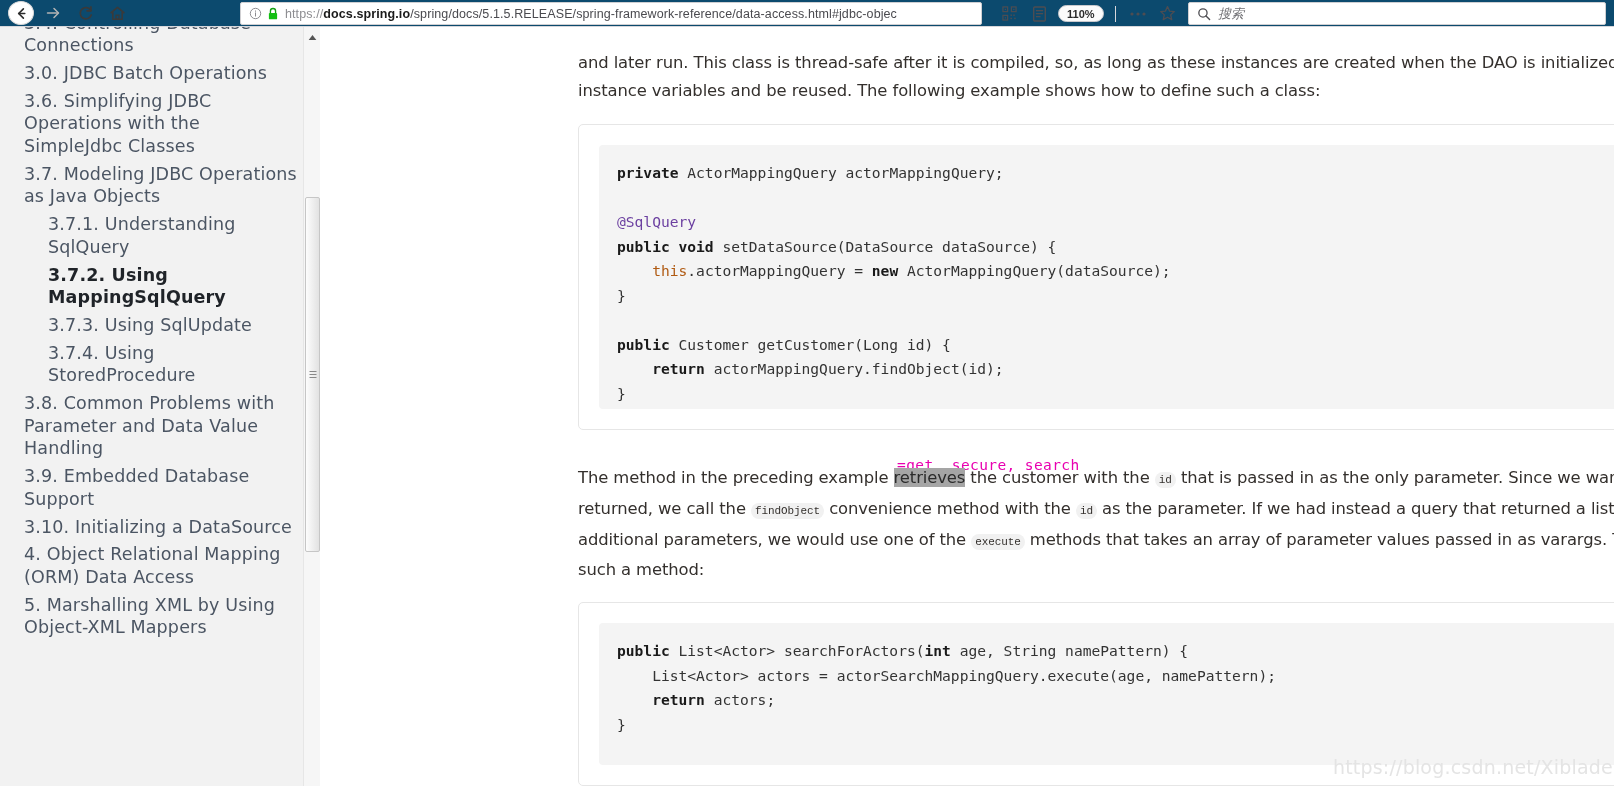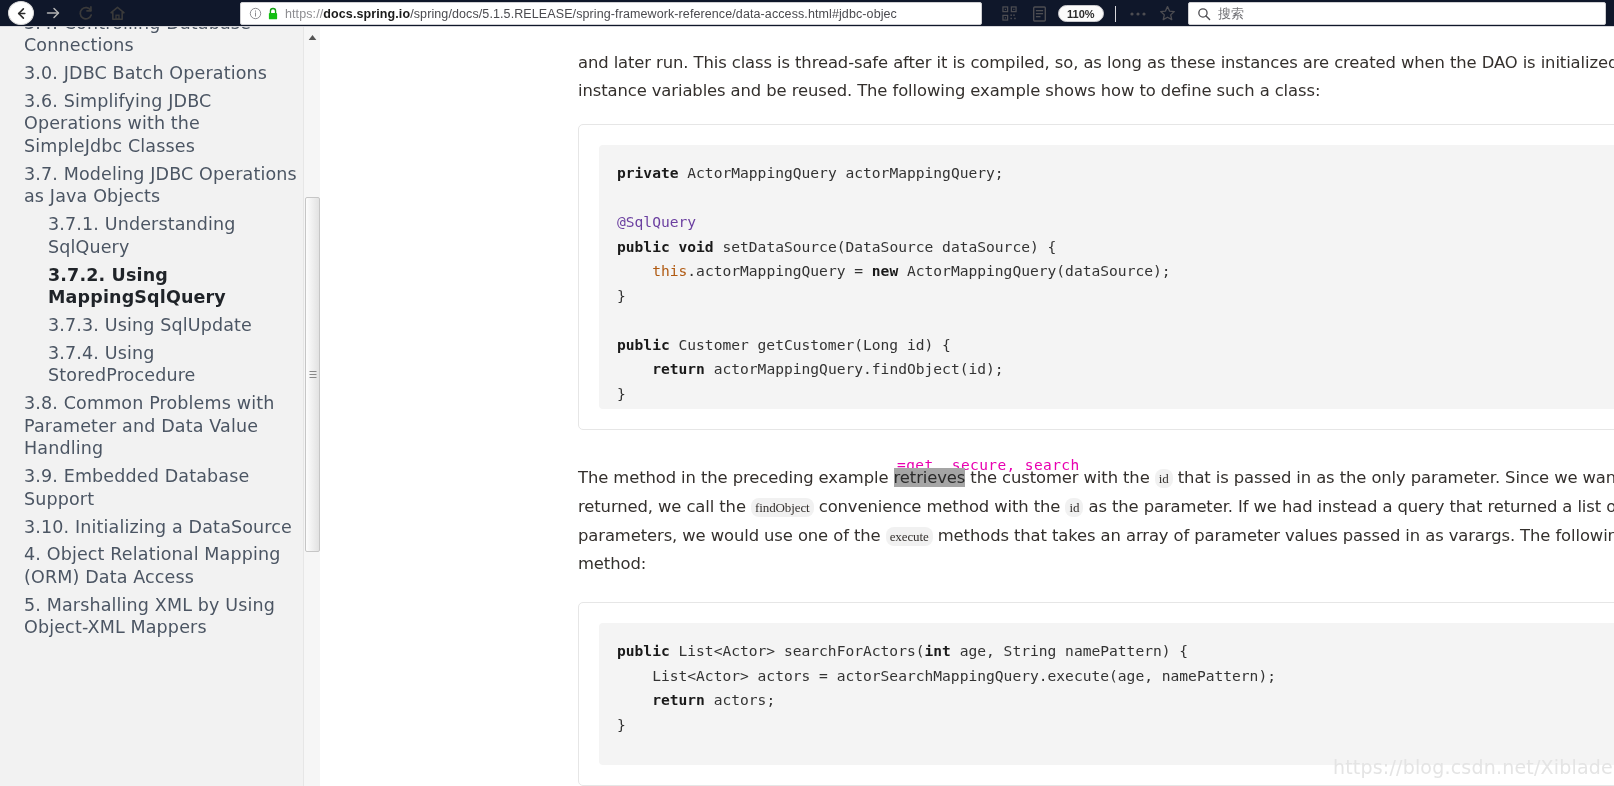--- a/index.html
+++ b/index.html
@@ -8,21 +8,21 @@
     width: 1614px; height: 786px;
     overflow: hidden;
     background: #ffffff;
     font-family: "Liberation Sans", sans-serif;
   }
 
   
   #browser-chrome {
     position: absolute; top: 0; left: 0;
     width: 1614px; height: 27px;
-    background: #0f172a;
+    background: #0c4a6e;
     border-bottom: 1px solid #d7d7db;
     display: flex; align-items: center;
   }
   .nav-buttons { display: flex; align-items: center; padding-left: 6px; gap: 2px; }
   .nav-btn {
     width: 30px; height: 24px;
     display: flex; align-items: center; justify-content: center;
     border-radius: 3px;
   }
   .nav-btn svg { display: block; }
@@ -75,21 +75,21 @@
   #searchbar {
     position: absolute; left: 1188px; top: 2px;
     width: 418px; height: 23px;
     background: #ffffff;
     border: 1px solid #cfcfd2;
     border-radius: 2px;
     display: flex; align-items: center;
   }
   #searchbar .mag { padding: 0 7px 0 8px; display: flex; align-items: center; }
   #search-placeholder {
-    font-size: 13px; color: #6f6f73; 
+    font-size: 13px; color: #6f6f73; font-style: italic;
     font-family: "DejaVu Sans", sans-serif;
   }
 
   
   #page-viewport {
     position: absolute; top: 27px; left: 0;
     width: 1614px; height: 759px;
     background: #ffffff;
     overflow: hidden;
   }
@@ -162,22 +162,22 @@
     font-family: "DejaVu Sans", sans-serif;
     font-size: 16.4px;
     line-height: 27.8px;
     color: #34302d;
     letter-spacing: -0.1px;
   }
   #para-top { top: 22px; }
   #para-mid { top: 437px; }
 
   code.inline {
-    font-family: Liberation Serif, serif;
-    font-size: 13px;
+    font-family: Liberation Mono, monospace;
+    font-size: 11px;
     background: #f1f1f1;
     color: #34302d;
     padding: 2px 4px;
     border-radius: 8px;
   }
   .sel-highlight {
     background: #a5a5a5;
     color: #2b2b2b;
   }
 

